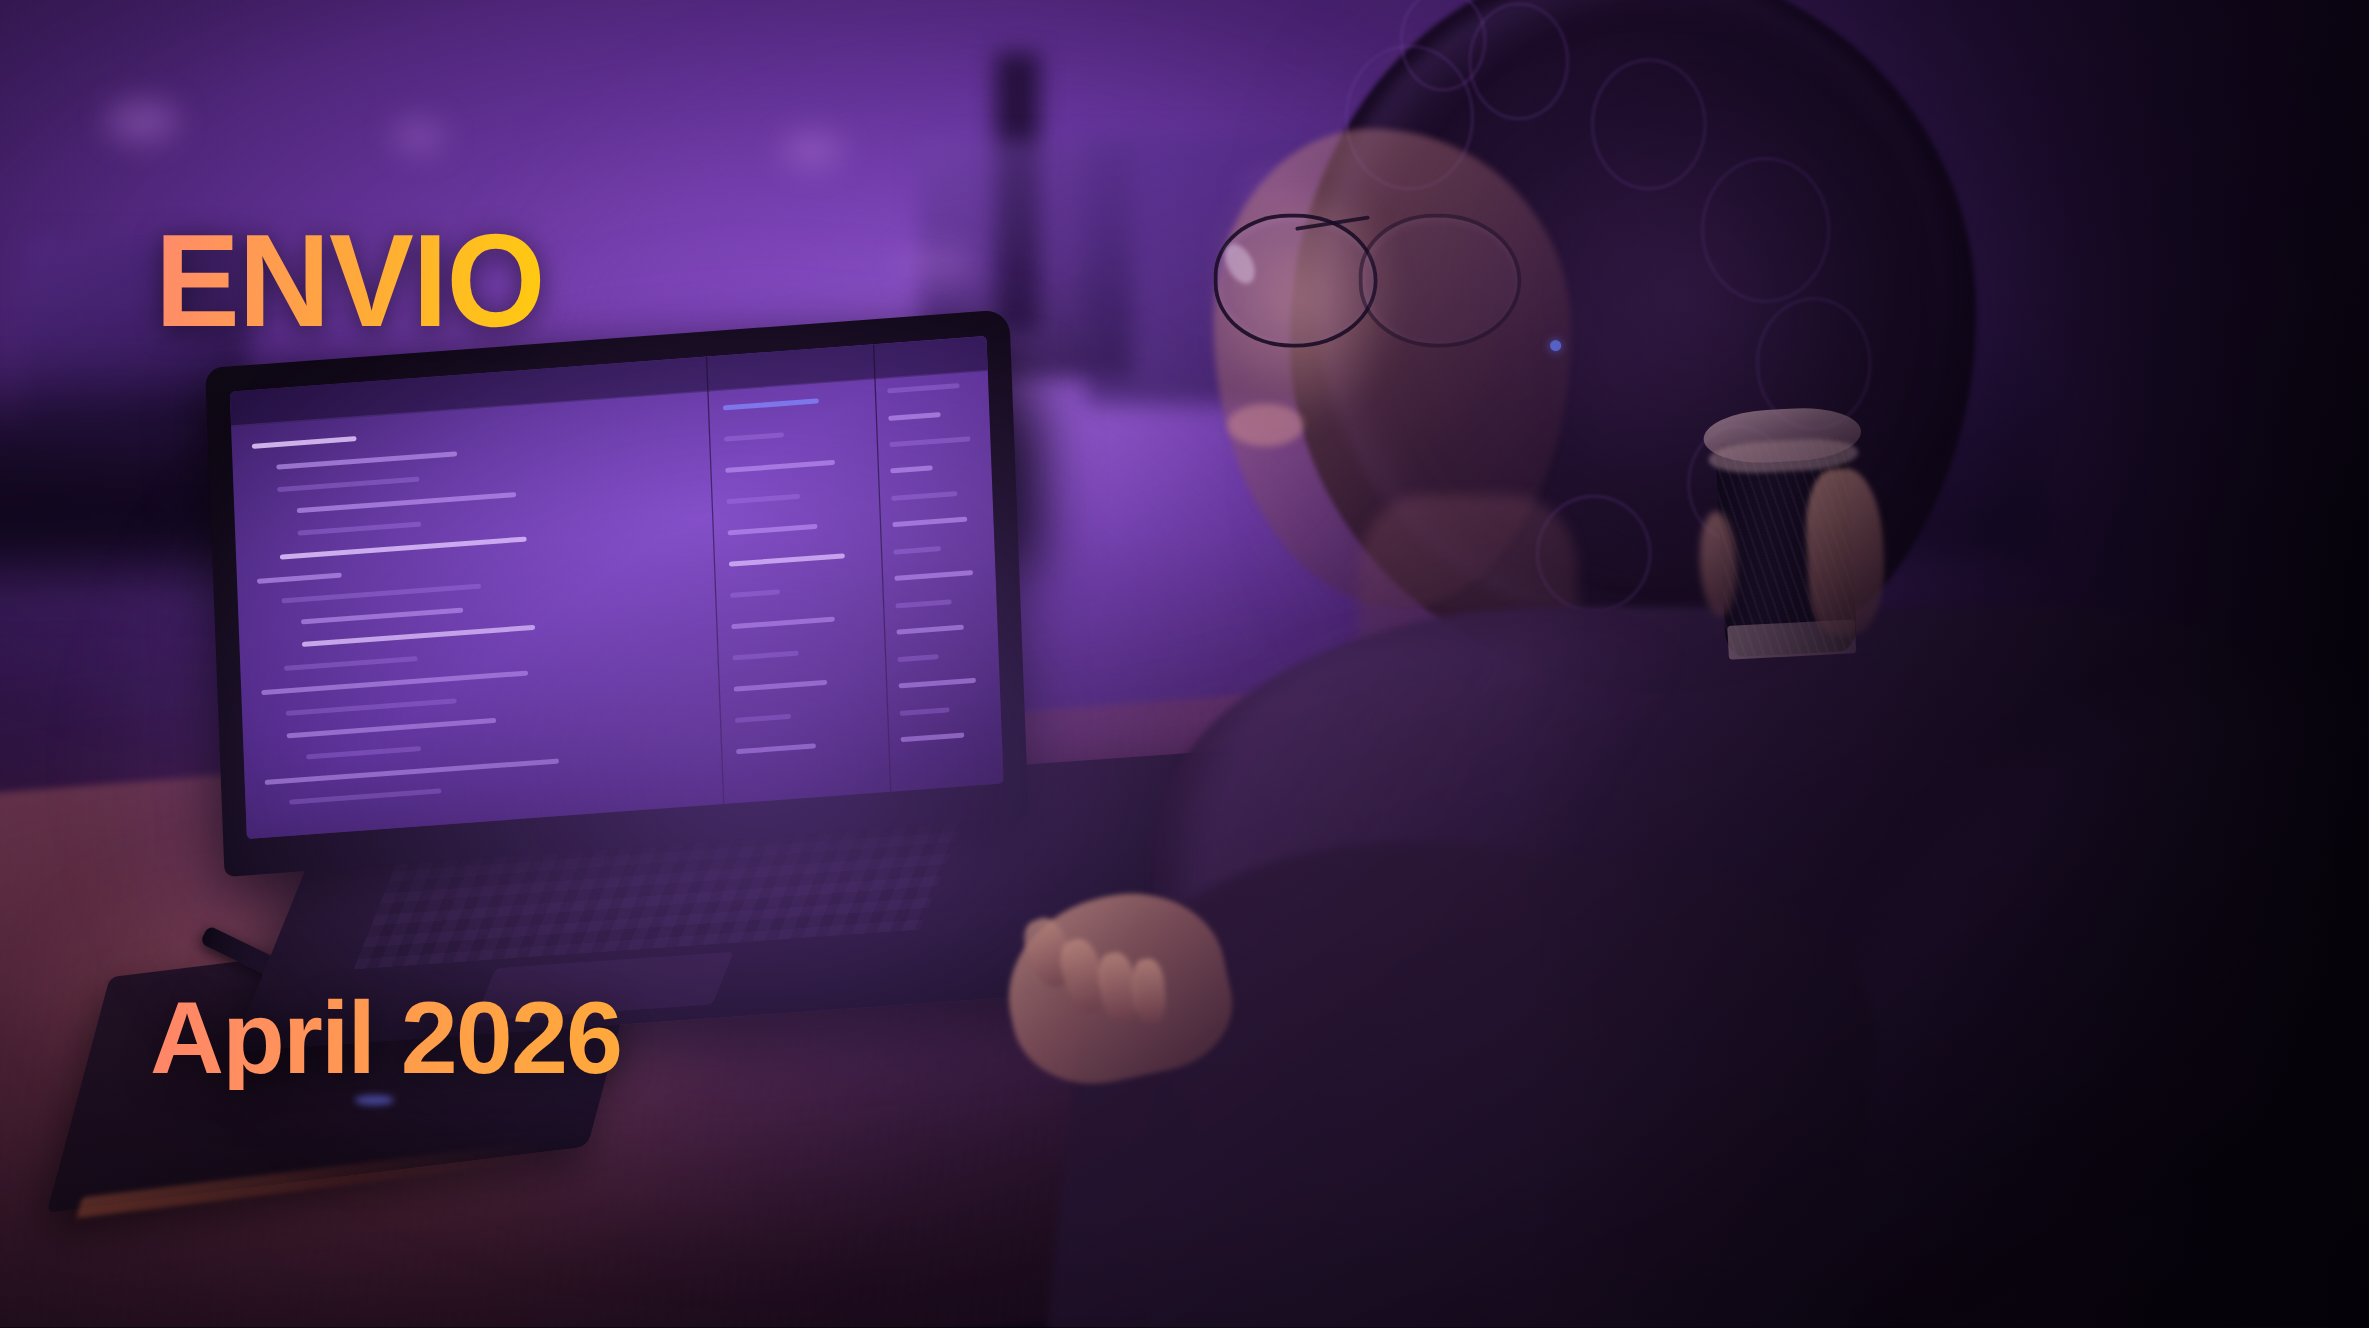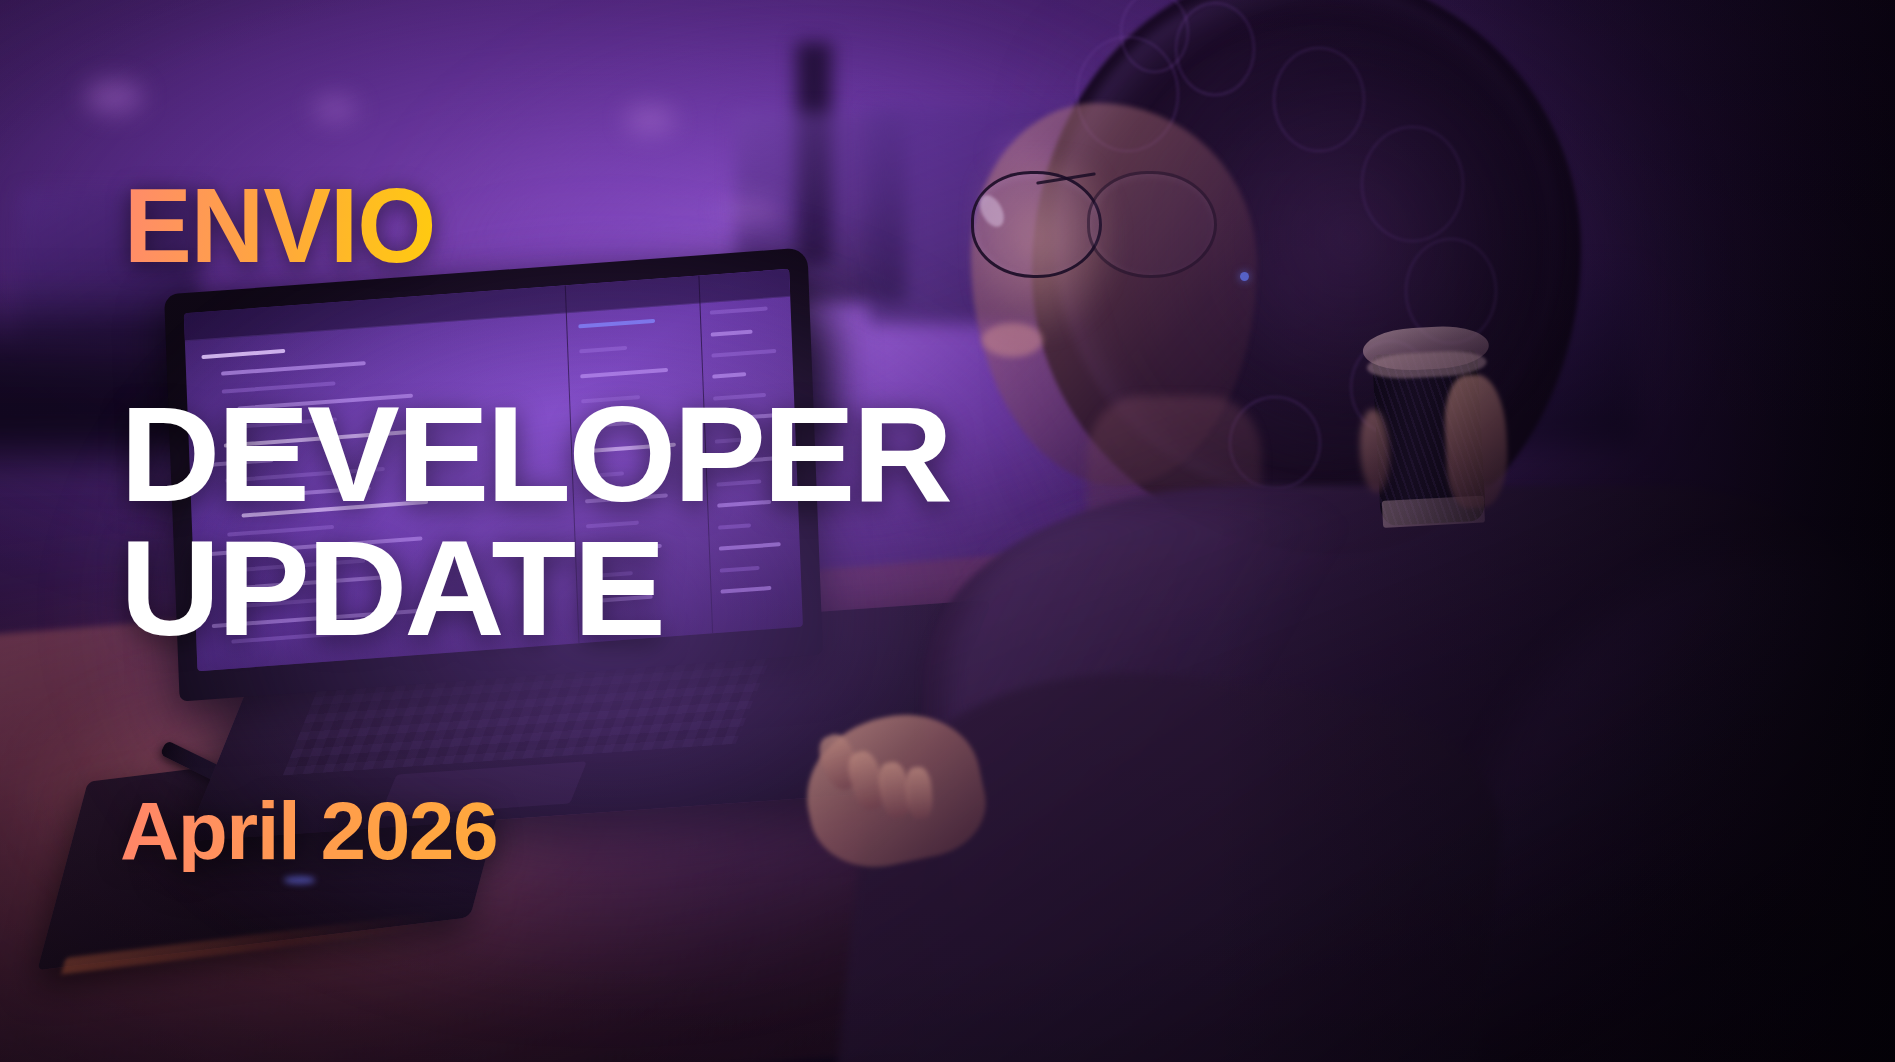--- a/index.html
+++ b/index.html
@@ -774,21 +774,17 @@
 
     <div class="right-dark"></div>
     <div class="grade"></div>
     <div class="vignette"></div>
   </div>
 
   <div class="overlay">
 
     <div class="logo">ENVIO</div>
 
-    <div class="headline">
-      <span class="ln">DEVELOPER</span>
-      <span class="ln">UPDATE</span>
-    </div>
 
     <div class="date">April 2026</div>
 
   </div>
 </div>
 
 </body></html>

